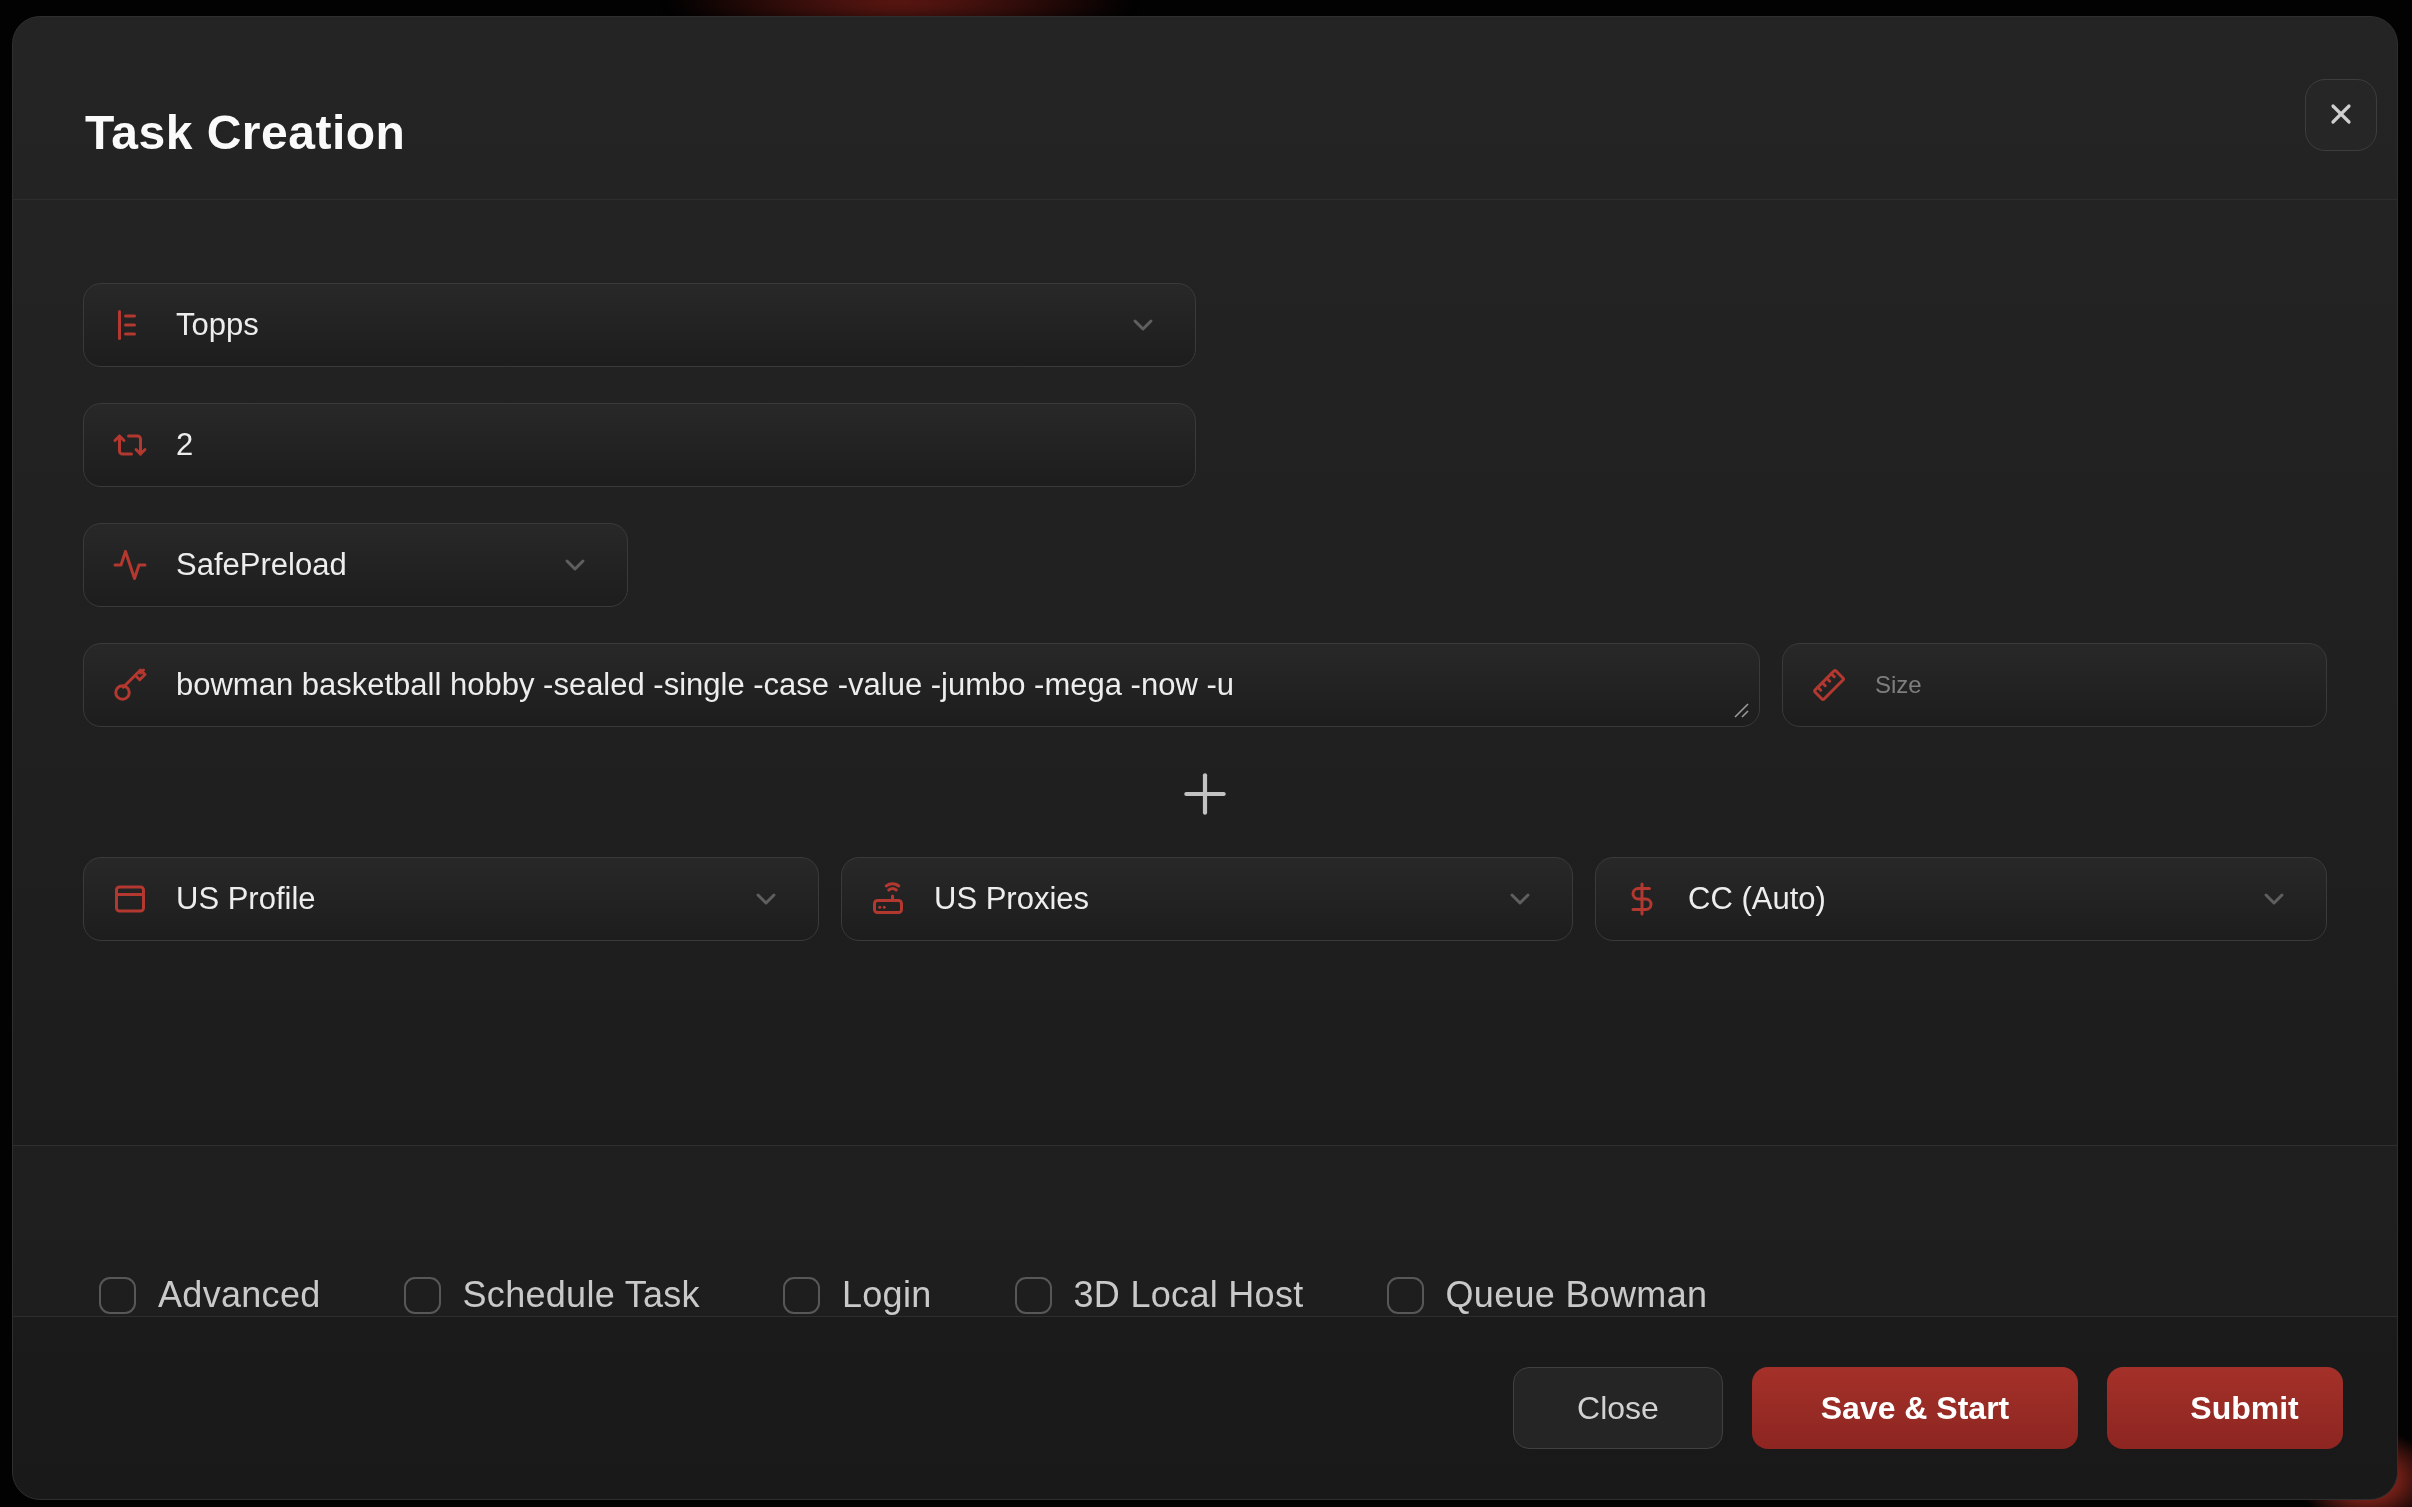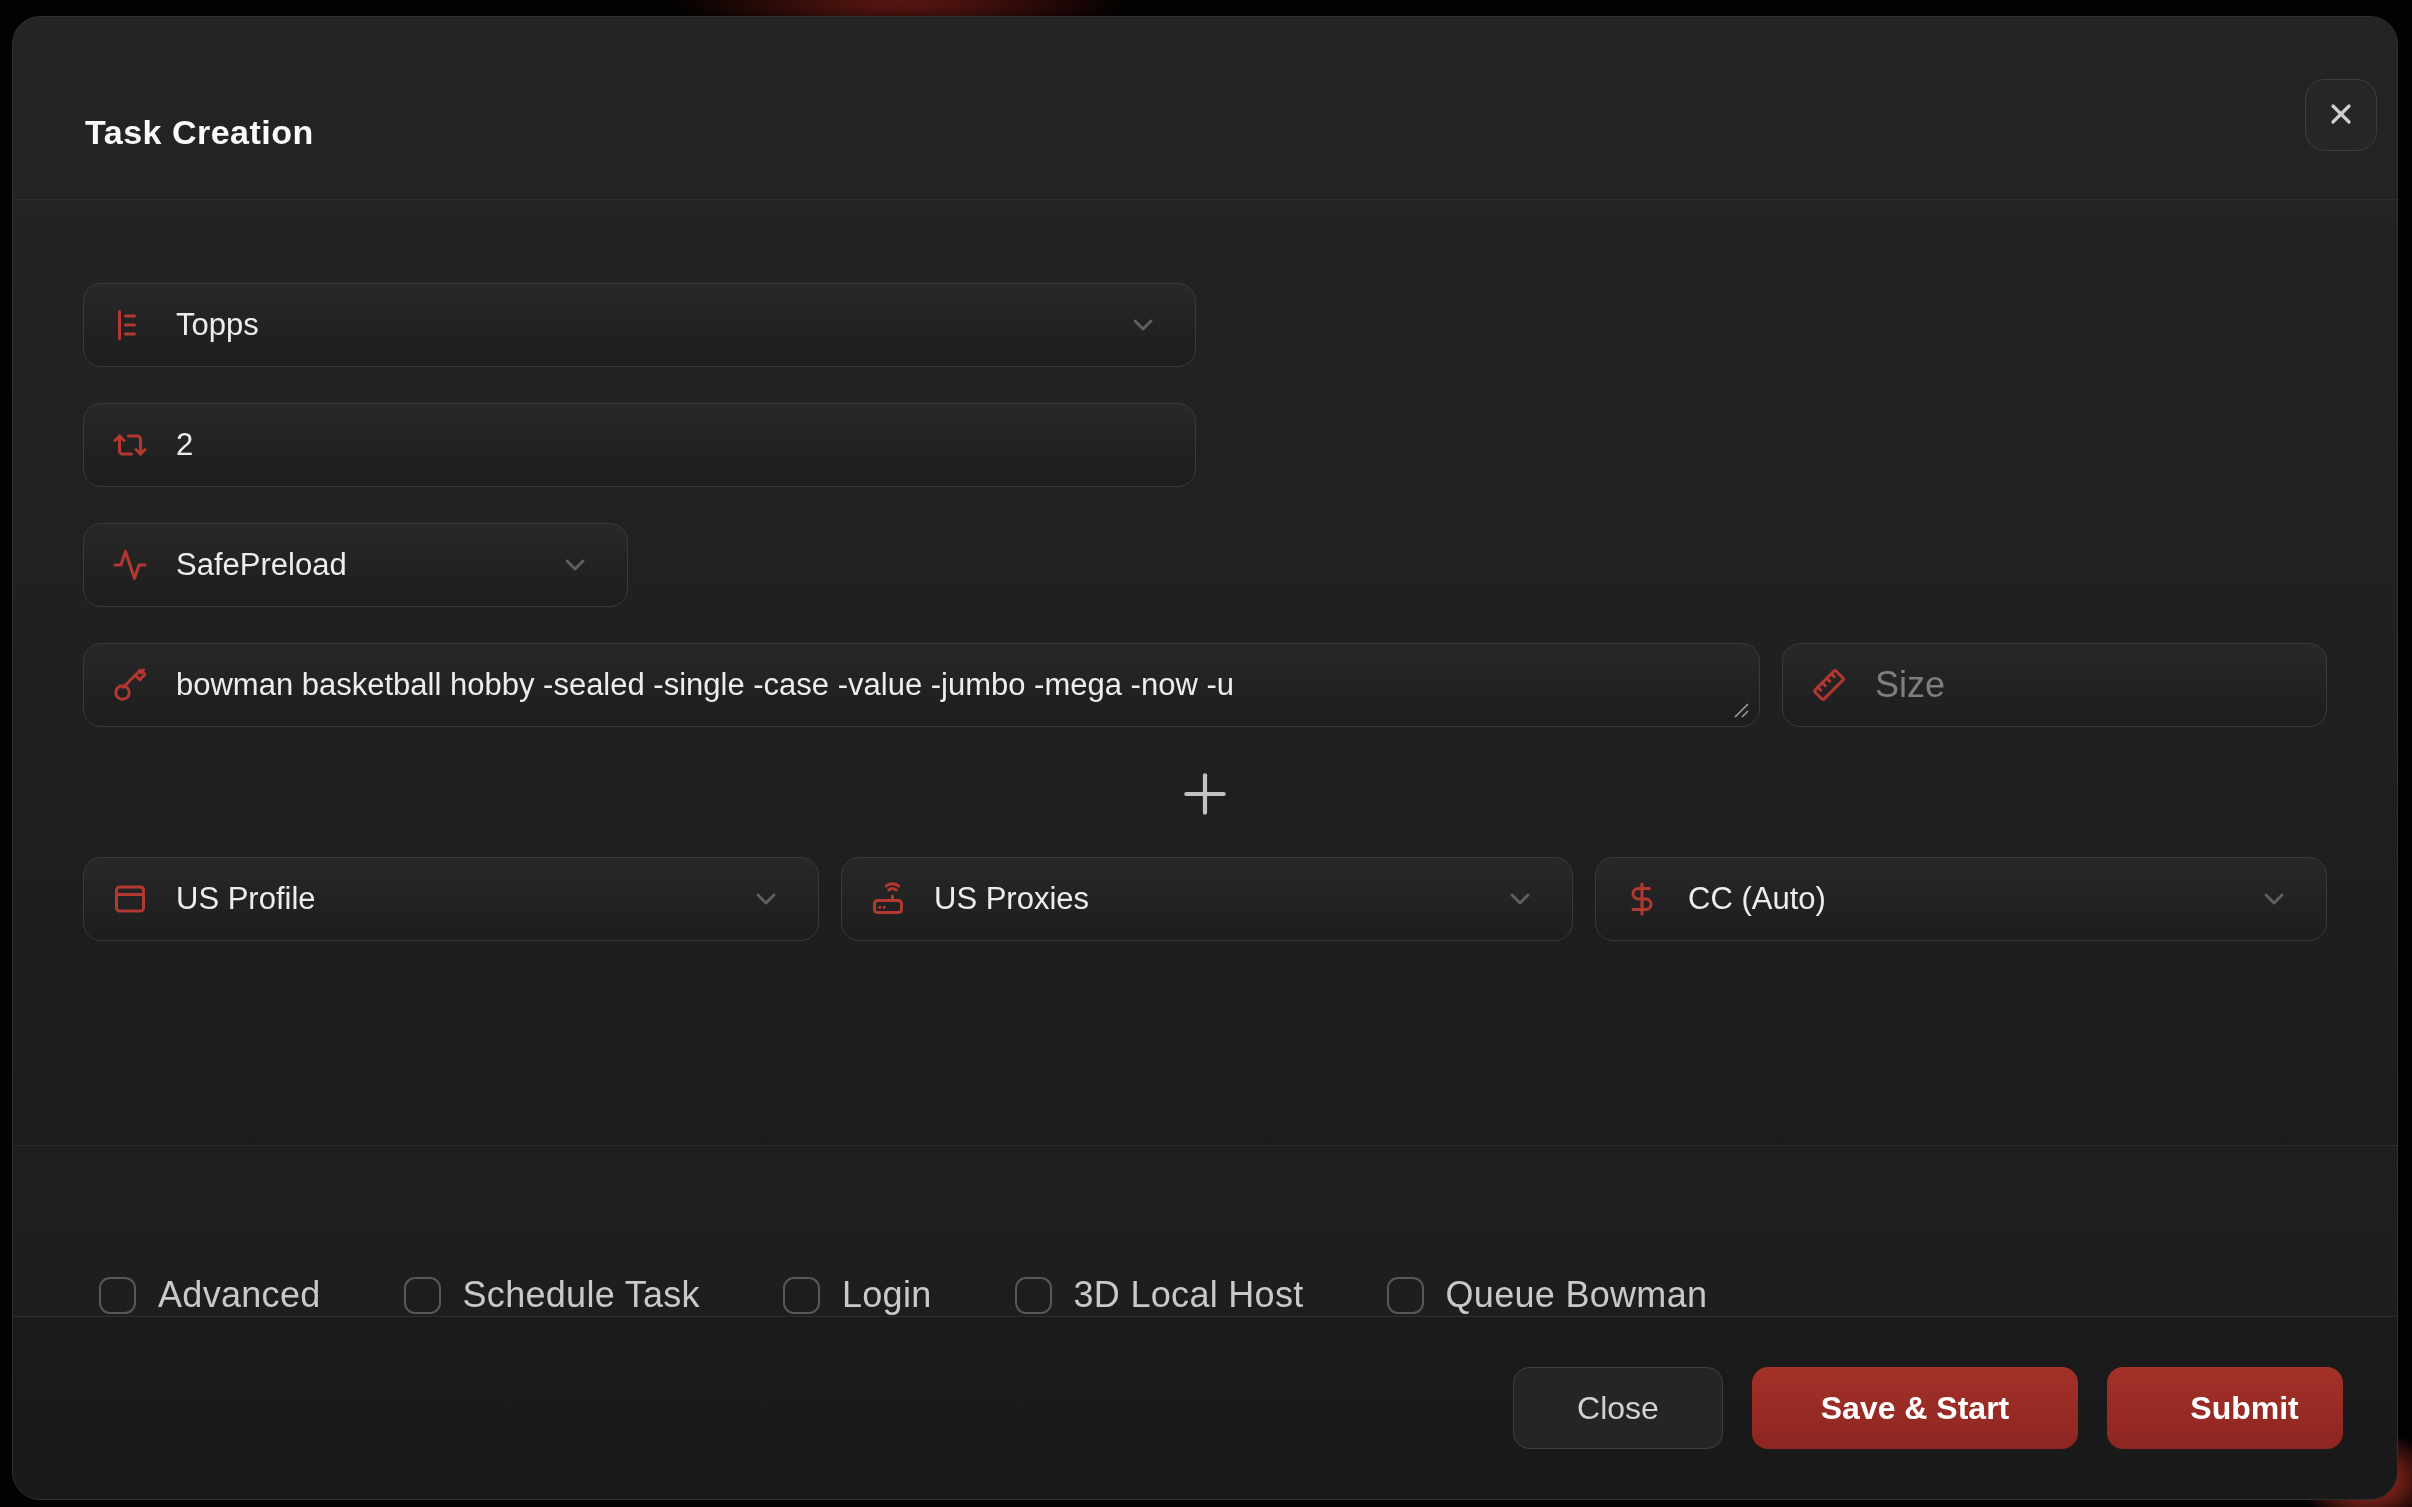--- a/index.html
+++ b/index.html
@@ -15,21 +15,21 @@
     background:radial-gradient(ellipse at center, rgba(205,55,40,.95), rgba(205,55,40,0) 70%);
     z-index:0; }
 
   .modal { position:absolute; left:12px; top:16px; width:2386px; height:1484px; z-index:1;
     background:linear-gradient(180deg,#242424 0%, #202020 45%, #191919 100%);
     border:1px solid #2f2f2f; border-radius:28px; overflow:hidden;
     display:flex; flex-direction:column; }
 
   
   .modal-header { position:relative; height:182px; flex:0 0 auto; display:flex; align-items:center; padding:0 72px; }
-  .modal-title { color:#fafafa; font-size:34px; font-weight:700; letter-spacing:.5px;margin-top:48px; }
+  .modal-title { color:#fafafa; font-size:48px; font-weight:700; letter-spacing:.5px;margin-top:48px; }
   .close-btn { position:absolute; top:62px; right:20px; width:72px; height:72px;
     background:#262626; border:1px solid #3d3d3d; border-radius:20px; cursor:pointer;
     display:flex; align-items:center; justify-content:center; }
   .close-btn svg { width:32px; height:32px; stroke:#cfcfcf; stroke-width:2.4; stroke-linecap:round; }
 
   .divider { height:1px; background:#2e2e2e; flex:0 0 auto; }
 
   
   .modal-body { flex:0 0 auto; padding:83px 70px 0 70px; height:945px; }
   .row { display:flex; gap:22px; margin-bottom:36px; }
@@ -38,21 +38,21 @@
     display:flex; align-items:center; padding:0 36px 0 28px; gap:28px; }
   .w-half { width:1113px; }
   .w-grow { flex:1 1 0; }
   .w-side { width:545px; flex:0 0 auto; }
   .w-a { width:736px; flex:0 0 auto; }
 
   .field .ficon { flex:0 0 auto; width:36px; height:36px; display:flex; align-items:center; justify-content:center; }
   .field .ficon svg { width:36px; height:36px; stroke:#b23830; stroke-width:2; fill:none;
     stroke-linecap:round; stroke-linejoin:round; }
   .fvalue { color:#ededed; font-size:31px; white-space:nowrap; overflow:hidden; }
-  .fplaceholder { color:#7e7e7e; font-size:36px; }
+  .fplaceholder { color:#7e7e7e; font-size:24px; }
   .chevron { margin-left:auto; flex:0 0 auto; width:32px; height:32px; }
   .chevron svg { width:32px; height:32px; stroke:#5f5f5f; stroke-width:2.2; fill:none; stroke-linecap:round; stroke-linejoin:round; }
   .resize-handle { position:absolute; right:8px; bottom:6px; width:20px; height:20px; }
   .resize-handle svg { width:20px; height:20px; stroke:#9a9a9a; stroke-width:1.6; }
 
   .plus-row { display:flex; justify-content:center; margin:0 0 30px 0; }
   .plus-btn { width:64px; height:64px; background:transparent; border:none; cursor:pointer;
     display:flex; align-items:center; justify-content:center; }
   .plus-btn svg { width:56px; height:56px; stroke:#c2c2c2; stroke-width:1.8; stroke-linecap:round; }
 

